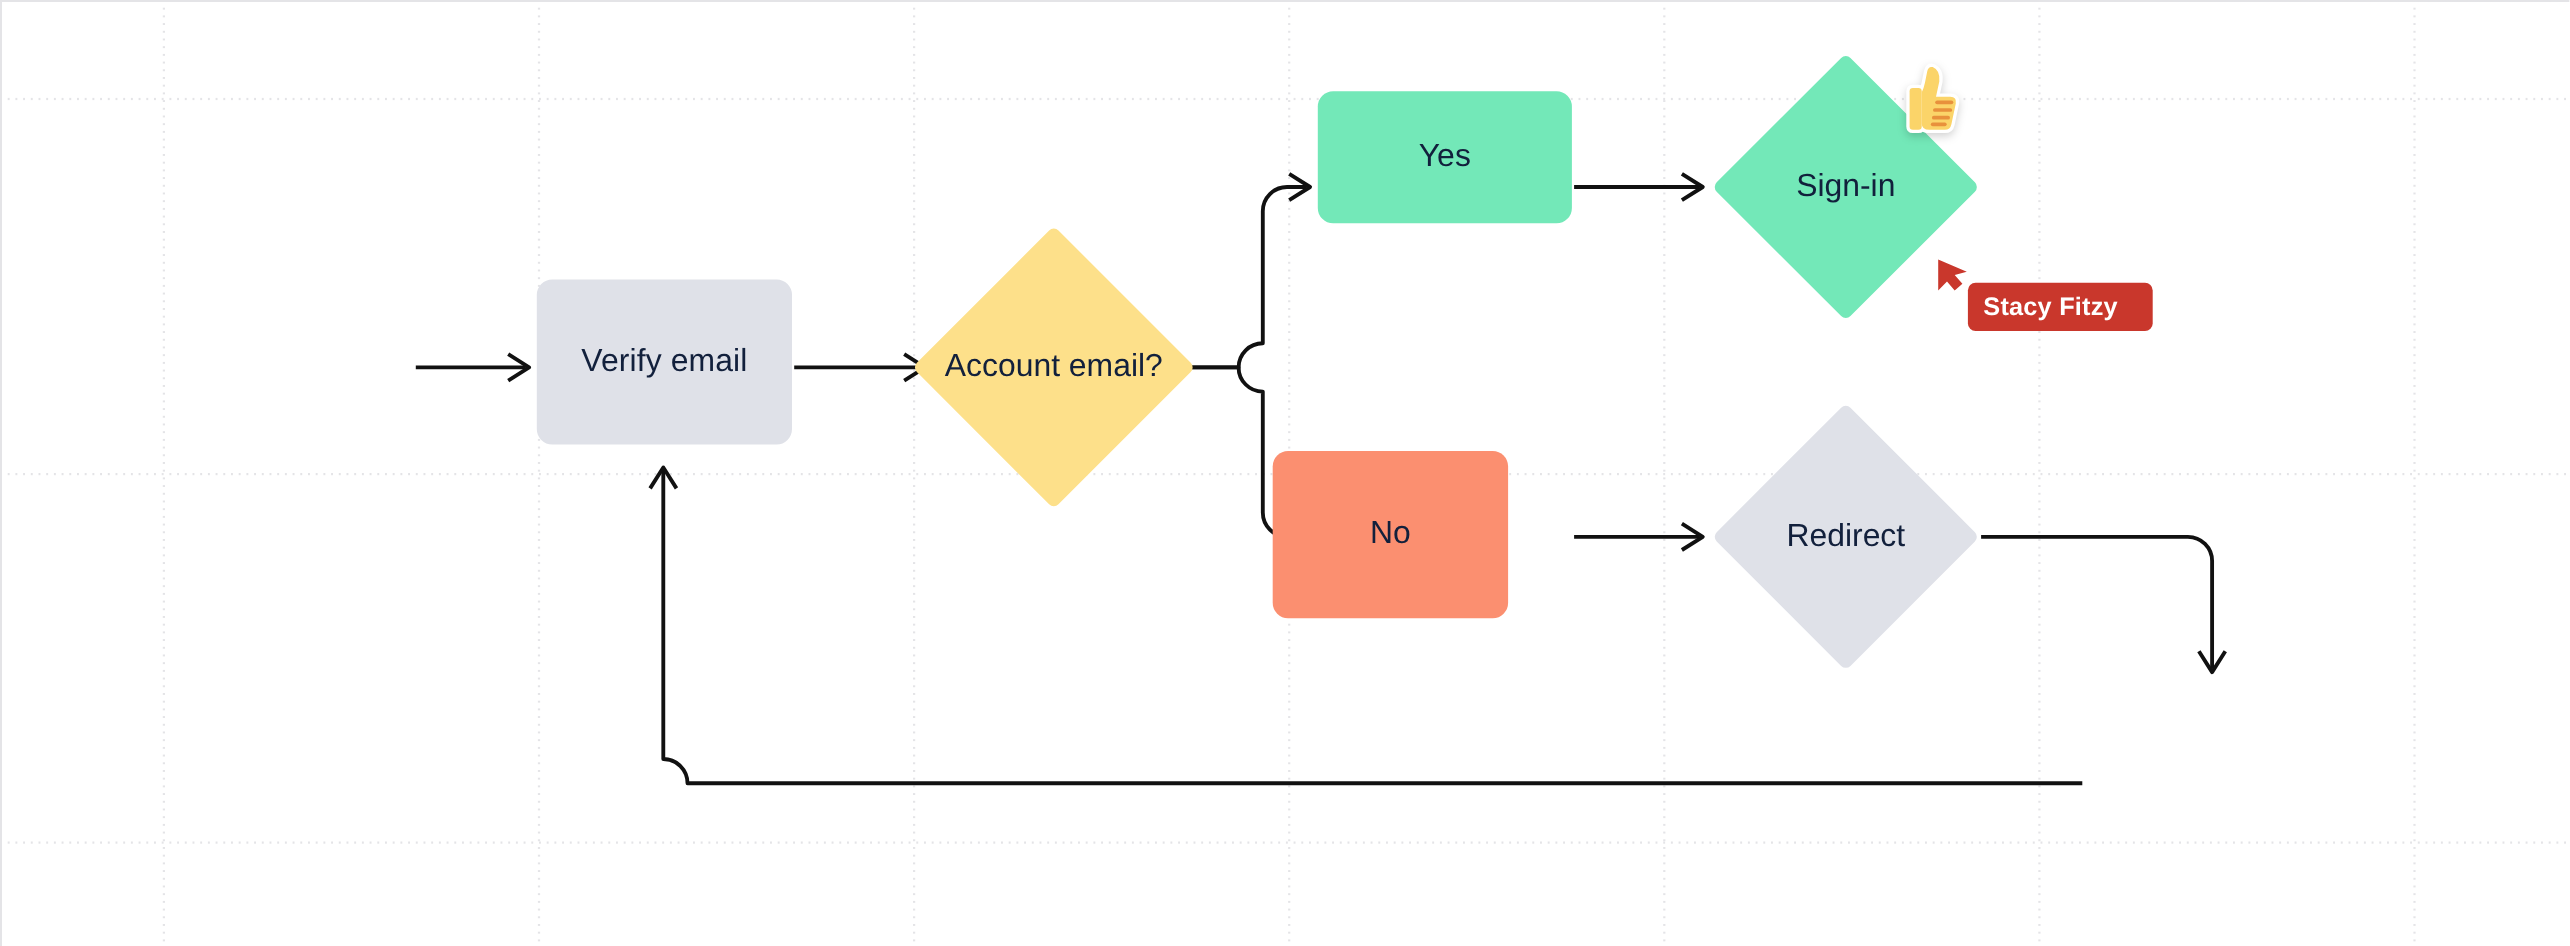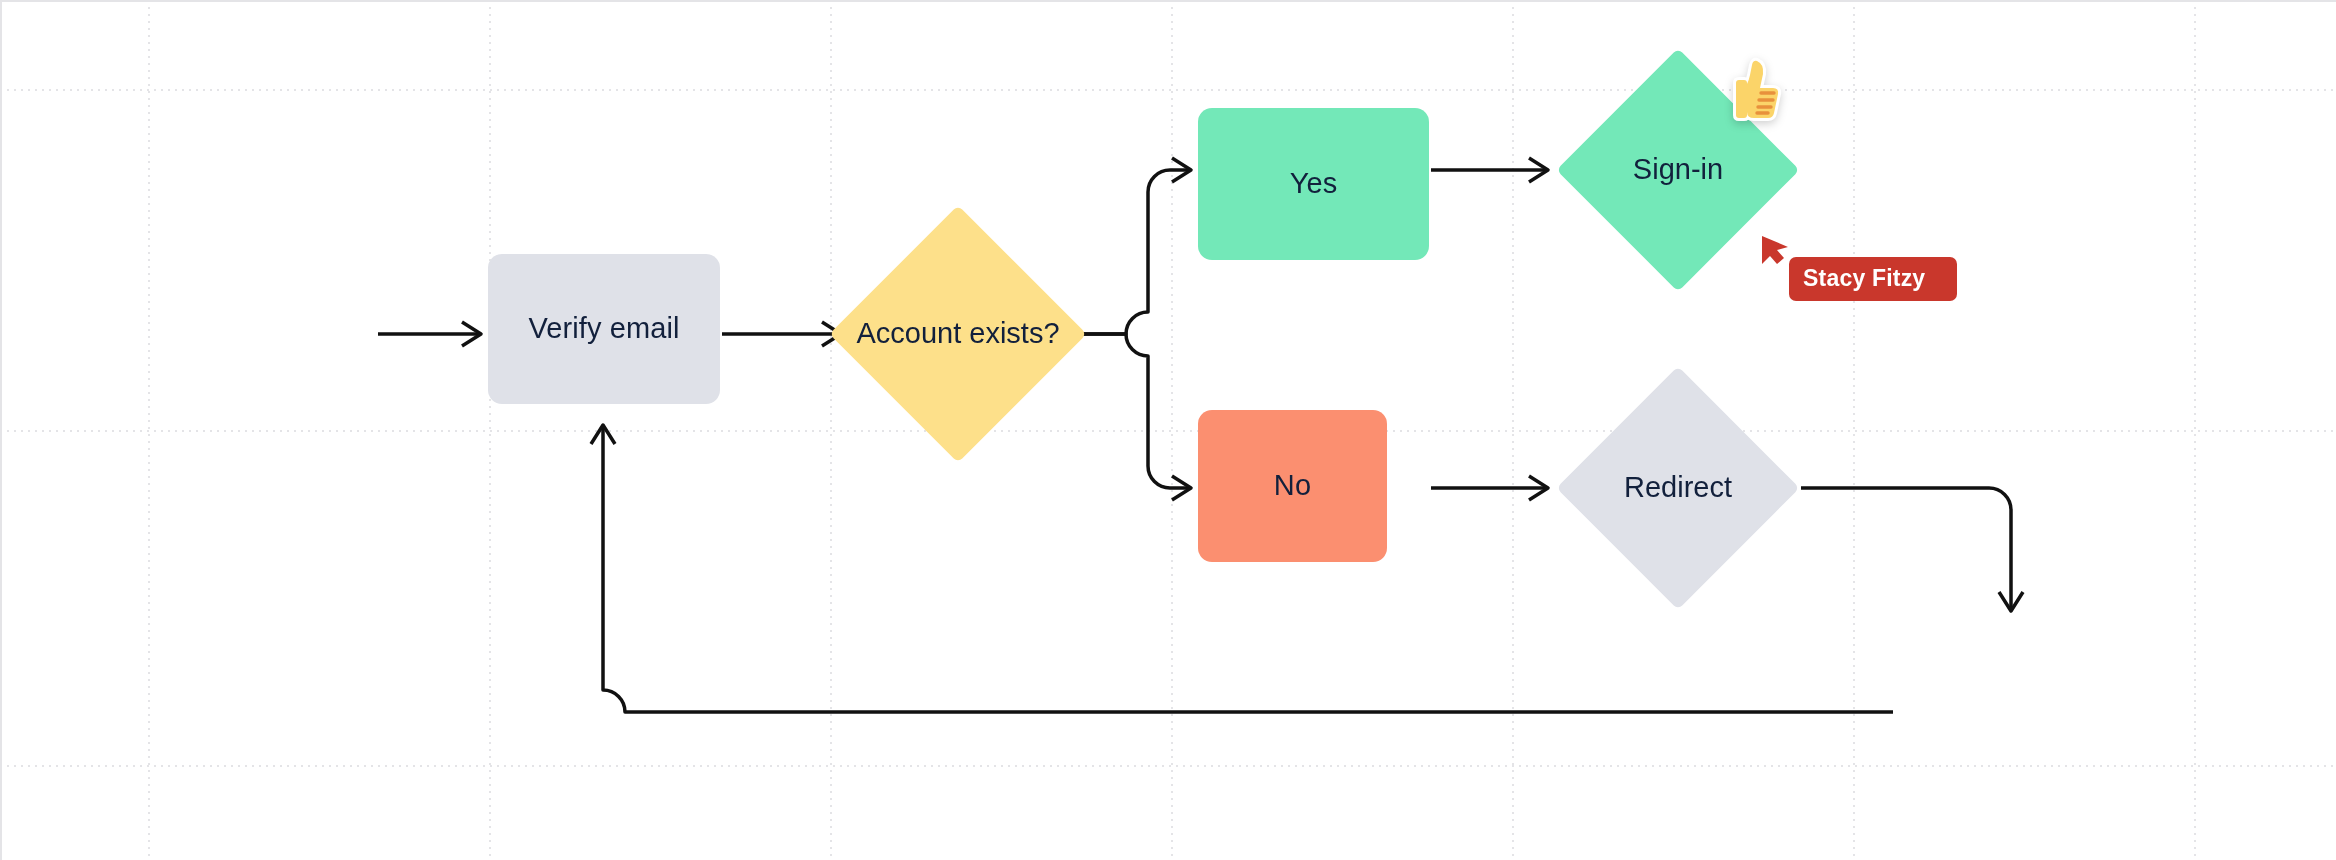--- a/index.html
+++ b/index.html
@@ -191,28 +191,28 @@
     </g>
   </svg>
 
 
   <div class="node node-rect" style="left:488px; top:254px; width:232px; height:150px; background:#dfe1e8;">
     <span>Verify email</span>
   </div>
 
   <div class="node-diamond-wrap" style="left:867px; top:243px; width:182px; height:182px;">
     <div class="node-diamond-shape" style="background:#fde08a;"></div>
-    <div class="node-diamond-label" style="width:210px; left:-14px;">Account exists?</div>
-  </div>
-
-  <div class="node node-rect" style="left:1198px; top:108px; width:231px; height:152px; background:#73e8b8;">
+    <div class="node-diamond-label" style="width:210px; left:-14px;">Account email?</div>
+  </div>
+
+  <div class="node node-rect" style="left:1198px; top:83px; width:231px; height:120px; background:#73e8b8;">
     <span>Yes</span>
   </div>
 
-  <div class="node node-rect" style="left:1198px; top:410px; width:189px; height:152px; background:#fb8f70;">
+  <div class="node node-rect" style="left:1157px; top:410px; width:214px; height:152px; background:#fb8f70;">
     <span>No</span>
   </div>
 
   <div class="node-diamond-wrap" style="left:1592px; top:402px; width:172px; height:172px;">
     <div class="node-diamond-shape" style="background:#dfe1e8;"></div>
     <div class="node-diamond-label" style="width:220px; left:-24px;">Redirect</div>
   </div>
 
   <div class="node-diamond-wrap" style="left:1592px; top:84px; width:172px; height:172px;">
     <div class="node-diamond-shape" style="background:#73e8b8;"></div>

